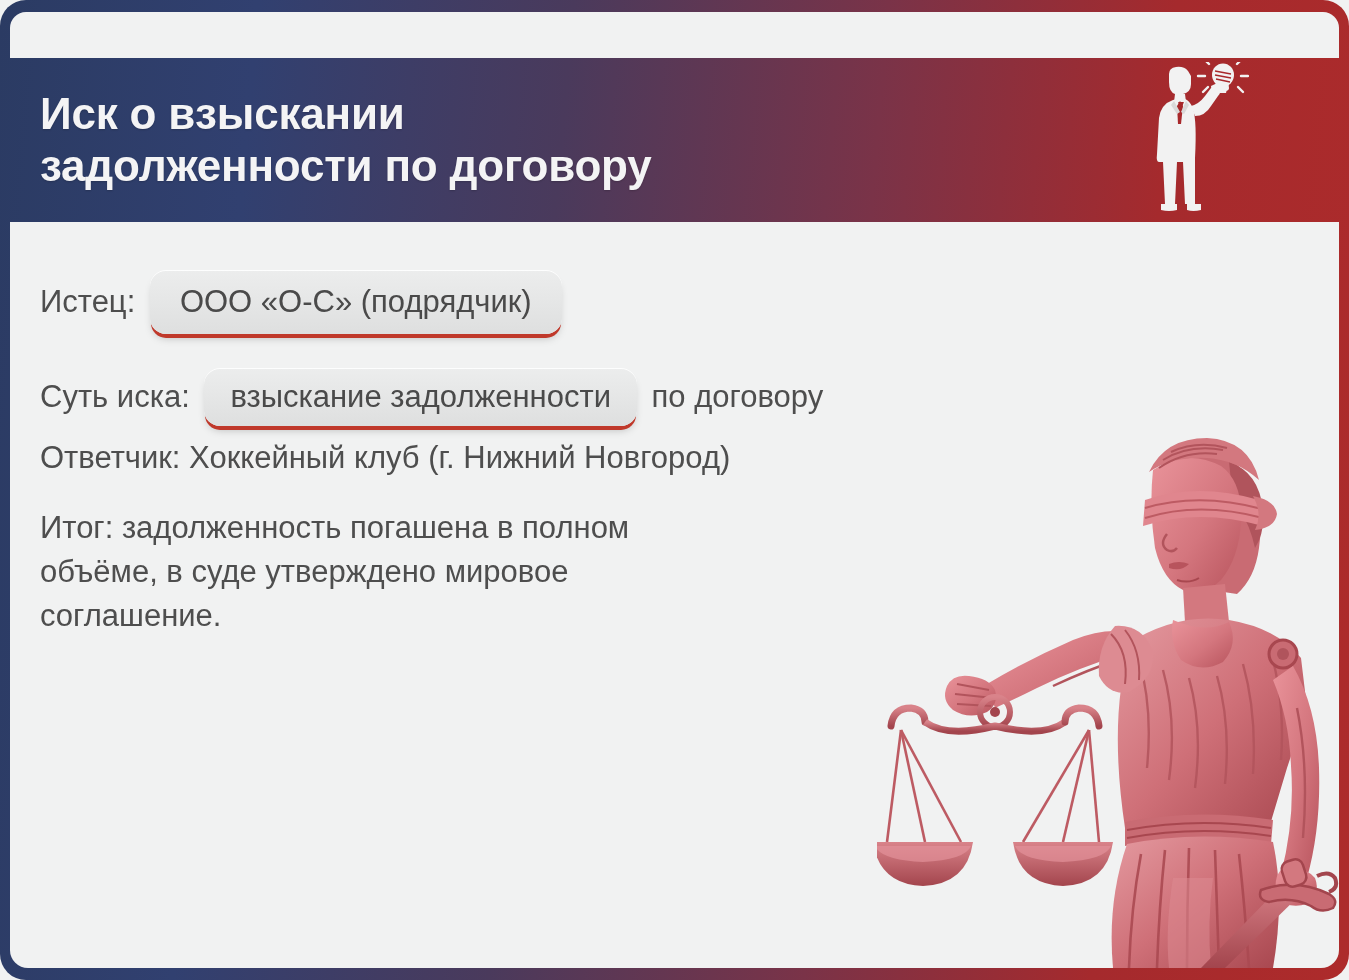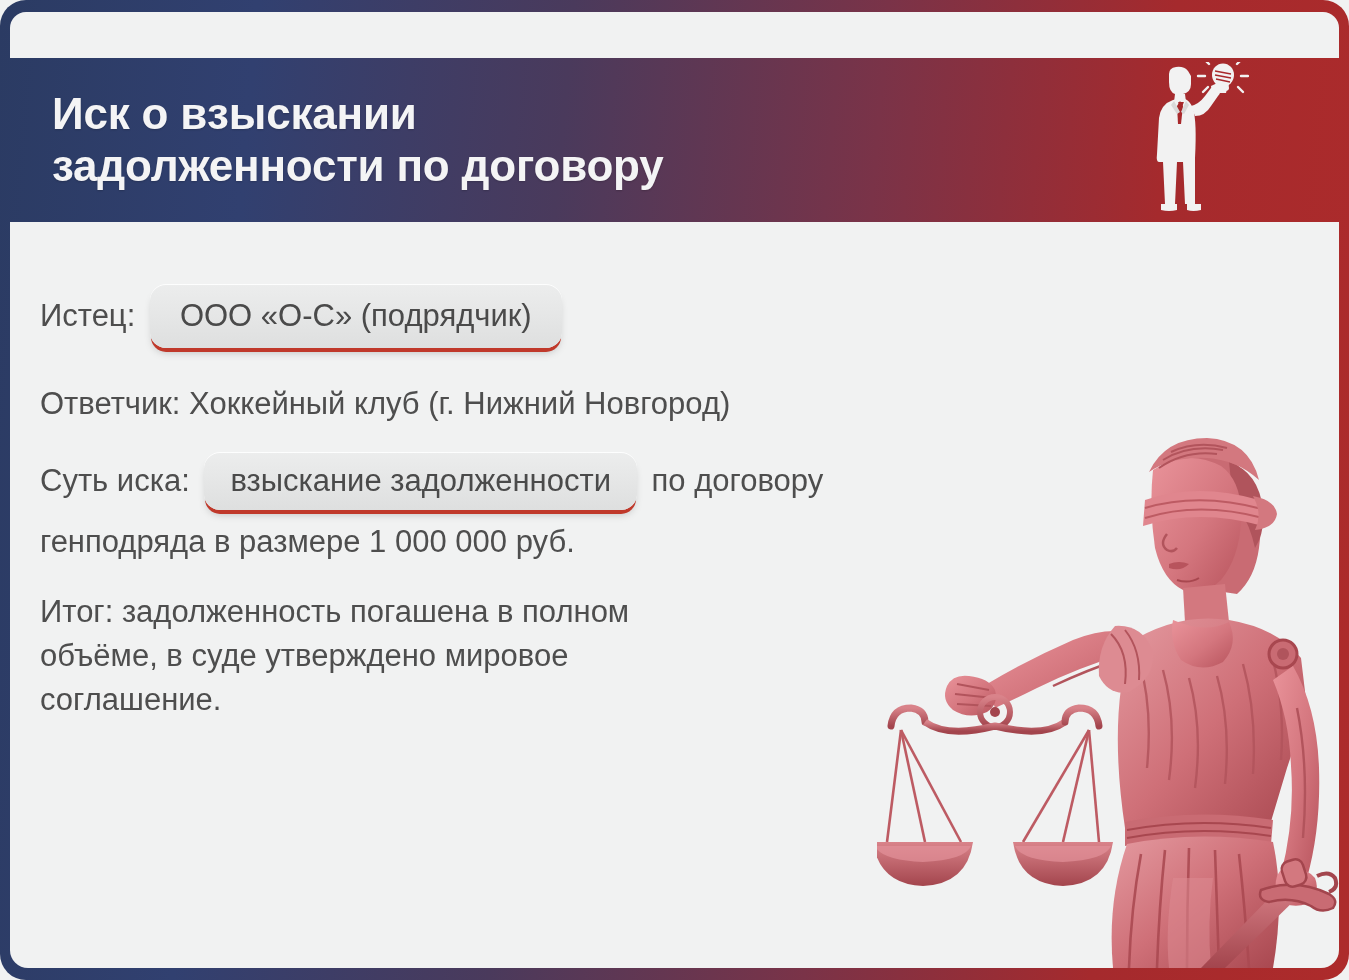--- a/index.html
+++ b/index.html
@@ -35,21 +35,21 @@
     top: 12px;
     height: 46px;
     background: #f1f2f2;
     border-top-left-radius: 16px;
     border-top-right-radius: 16px;
   }
 
   
   .header {
     position: absolute;
-    left: 24px;
+    left: 12px;
     right: 10px;
     top: 58px;
     height: 164px;
     display: flex;
     align-items: center;
     overflow: hidden;
   }
   .header-title {
     position: absolute;
     left: 28px;
@@ -80,21 +80,21 @@
     bottom: 12px;
     background: #f1f2f2;
     border-bottom-left-radius: 18px;
     border-bottom-right-radius: 18px;
     overflow: hidden;
   }
 
   .content {
     position: absolute;
     left: 30px;
-    top: 62px;
+    top: 48px;
     width: 990px;
     z-index: 3;
   }
 
   .line {
     color: #4e4e4e;
     font-size: 31px;
     line-height: 1.42;
     margin-bottom: 16px;
     display: block;
@@ -332,29 +332,28 @@
       </g>
     </svg>
 
     <div class="content">
 
       <div class="line row-claimant">
         <span class="lbl">Истец:</span>
         <span class="pill big">ООО «О-С» (подрядчик)</span>
       </div>
 
-      <div class="line block">Ответчик: Хоккейный клуб (г. Нижний Новгород)</div>
-
       <div class="line row-essence">
         <span class="lbl">Суть иска:</span>
         <span class="pill">взыскание задолженности</span>
         <span class="lbl">по договору</span>
       </div>
 
-      <div class="line row-essence2">генподряда в размере 1 000 000 руб.</div>
+      <div class="line block">Ответчик: Хоккейный клуб (г. Нижний Новгород)</div>
+
 
 
       <div class="line multiline">Итог: задолженность погашена в полном
 объёме, в суде утверждено мировое
 соглашение.</div>
 
     </div>
   </div>
 </div>
 

